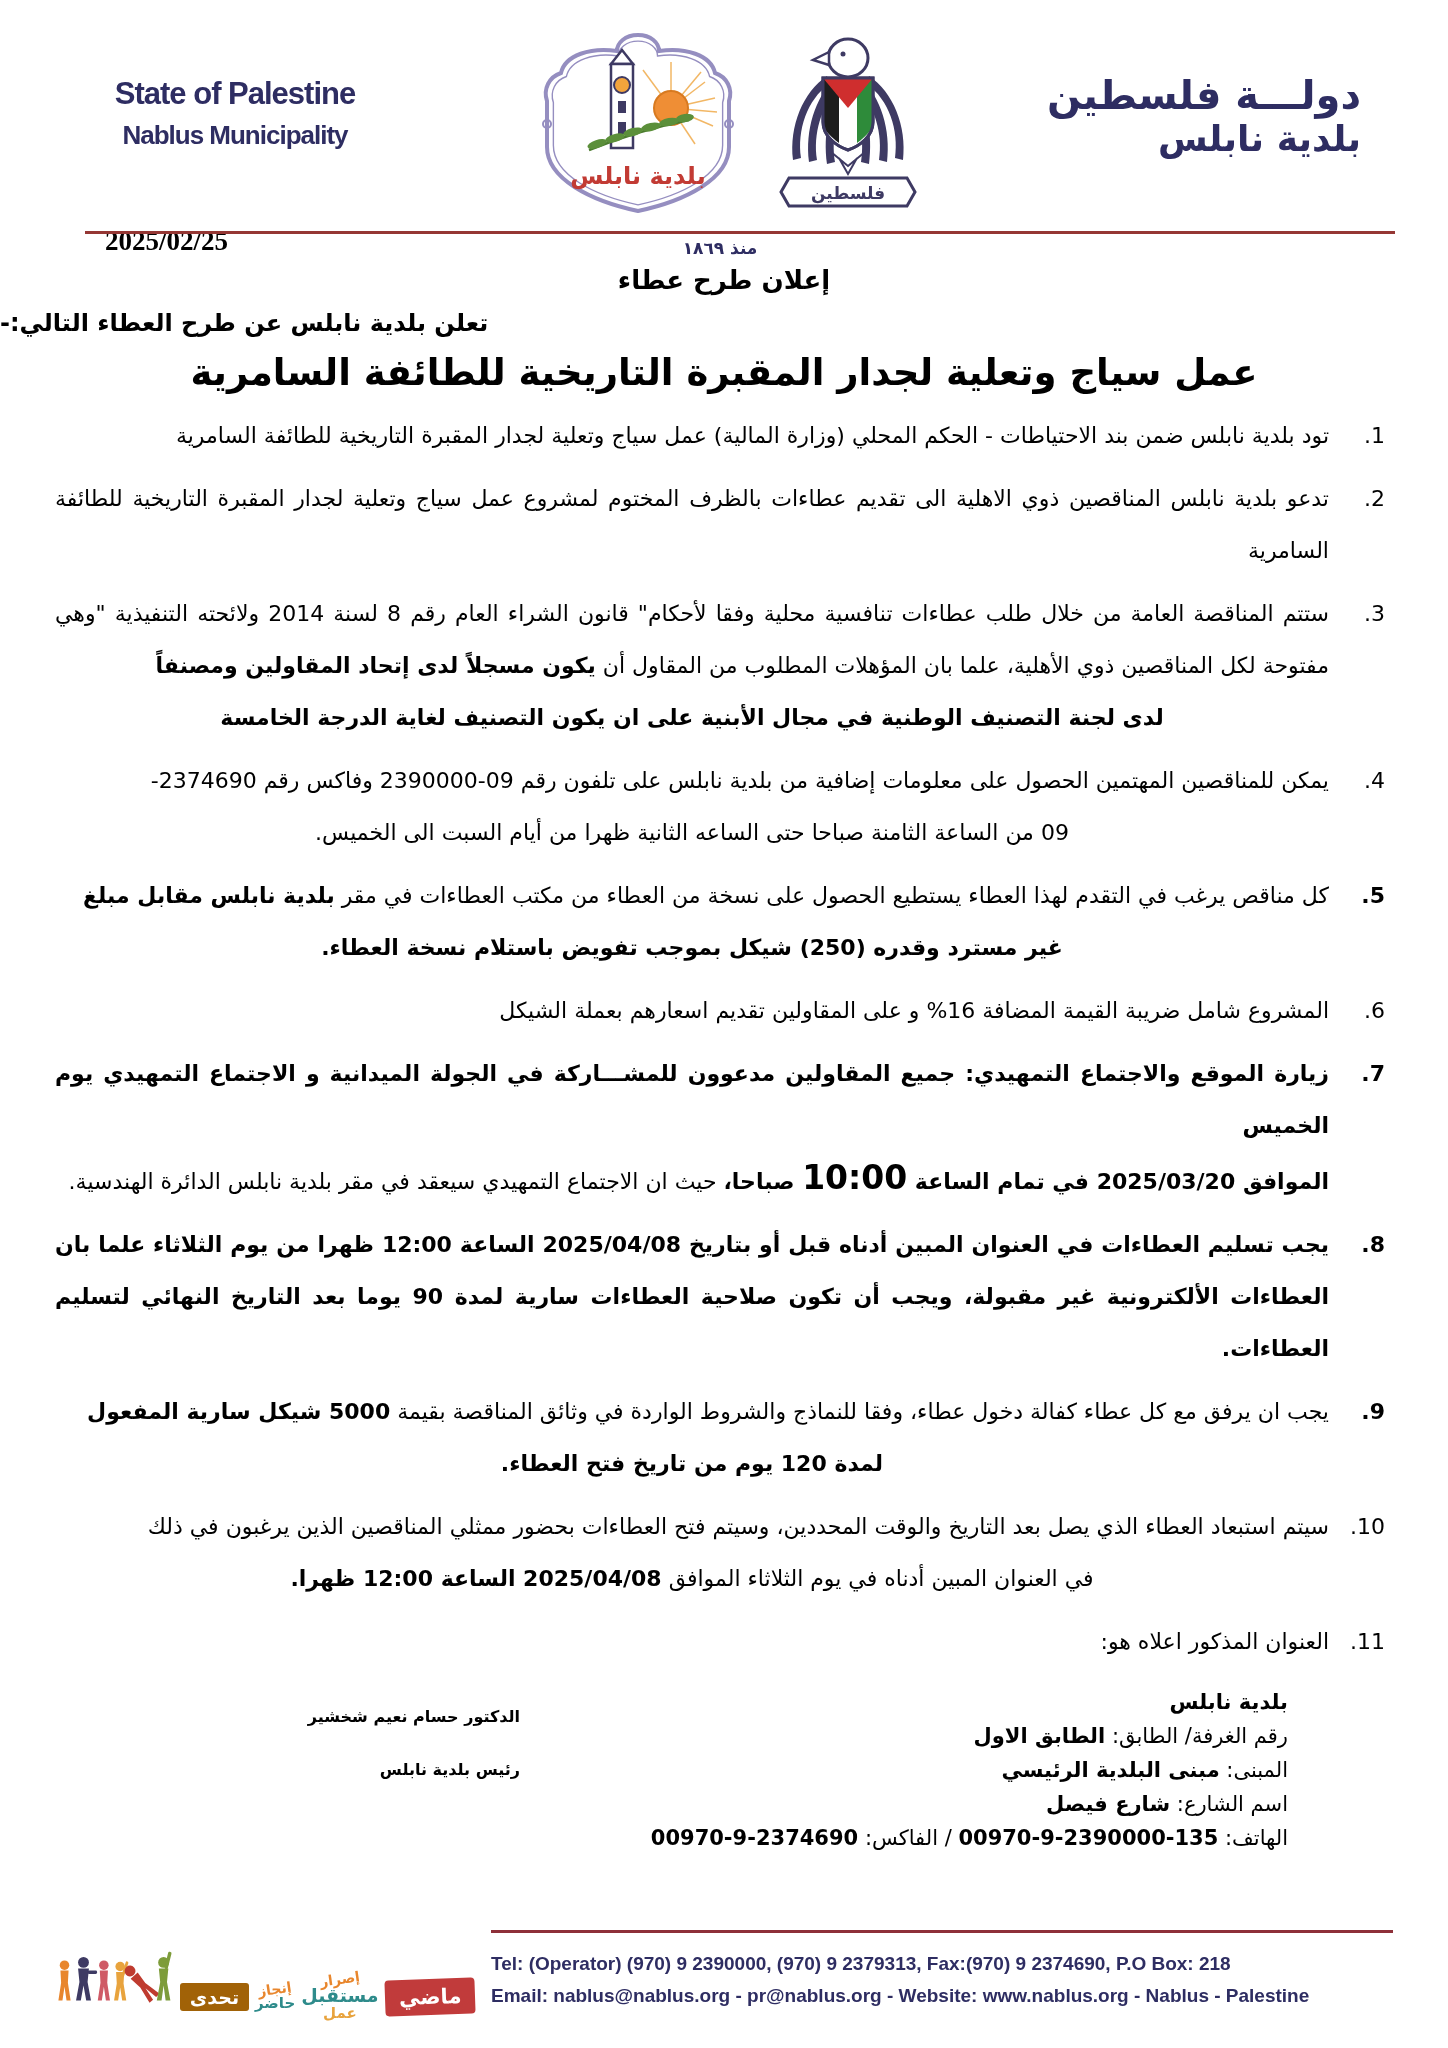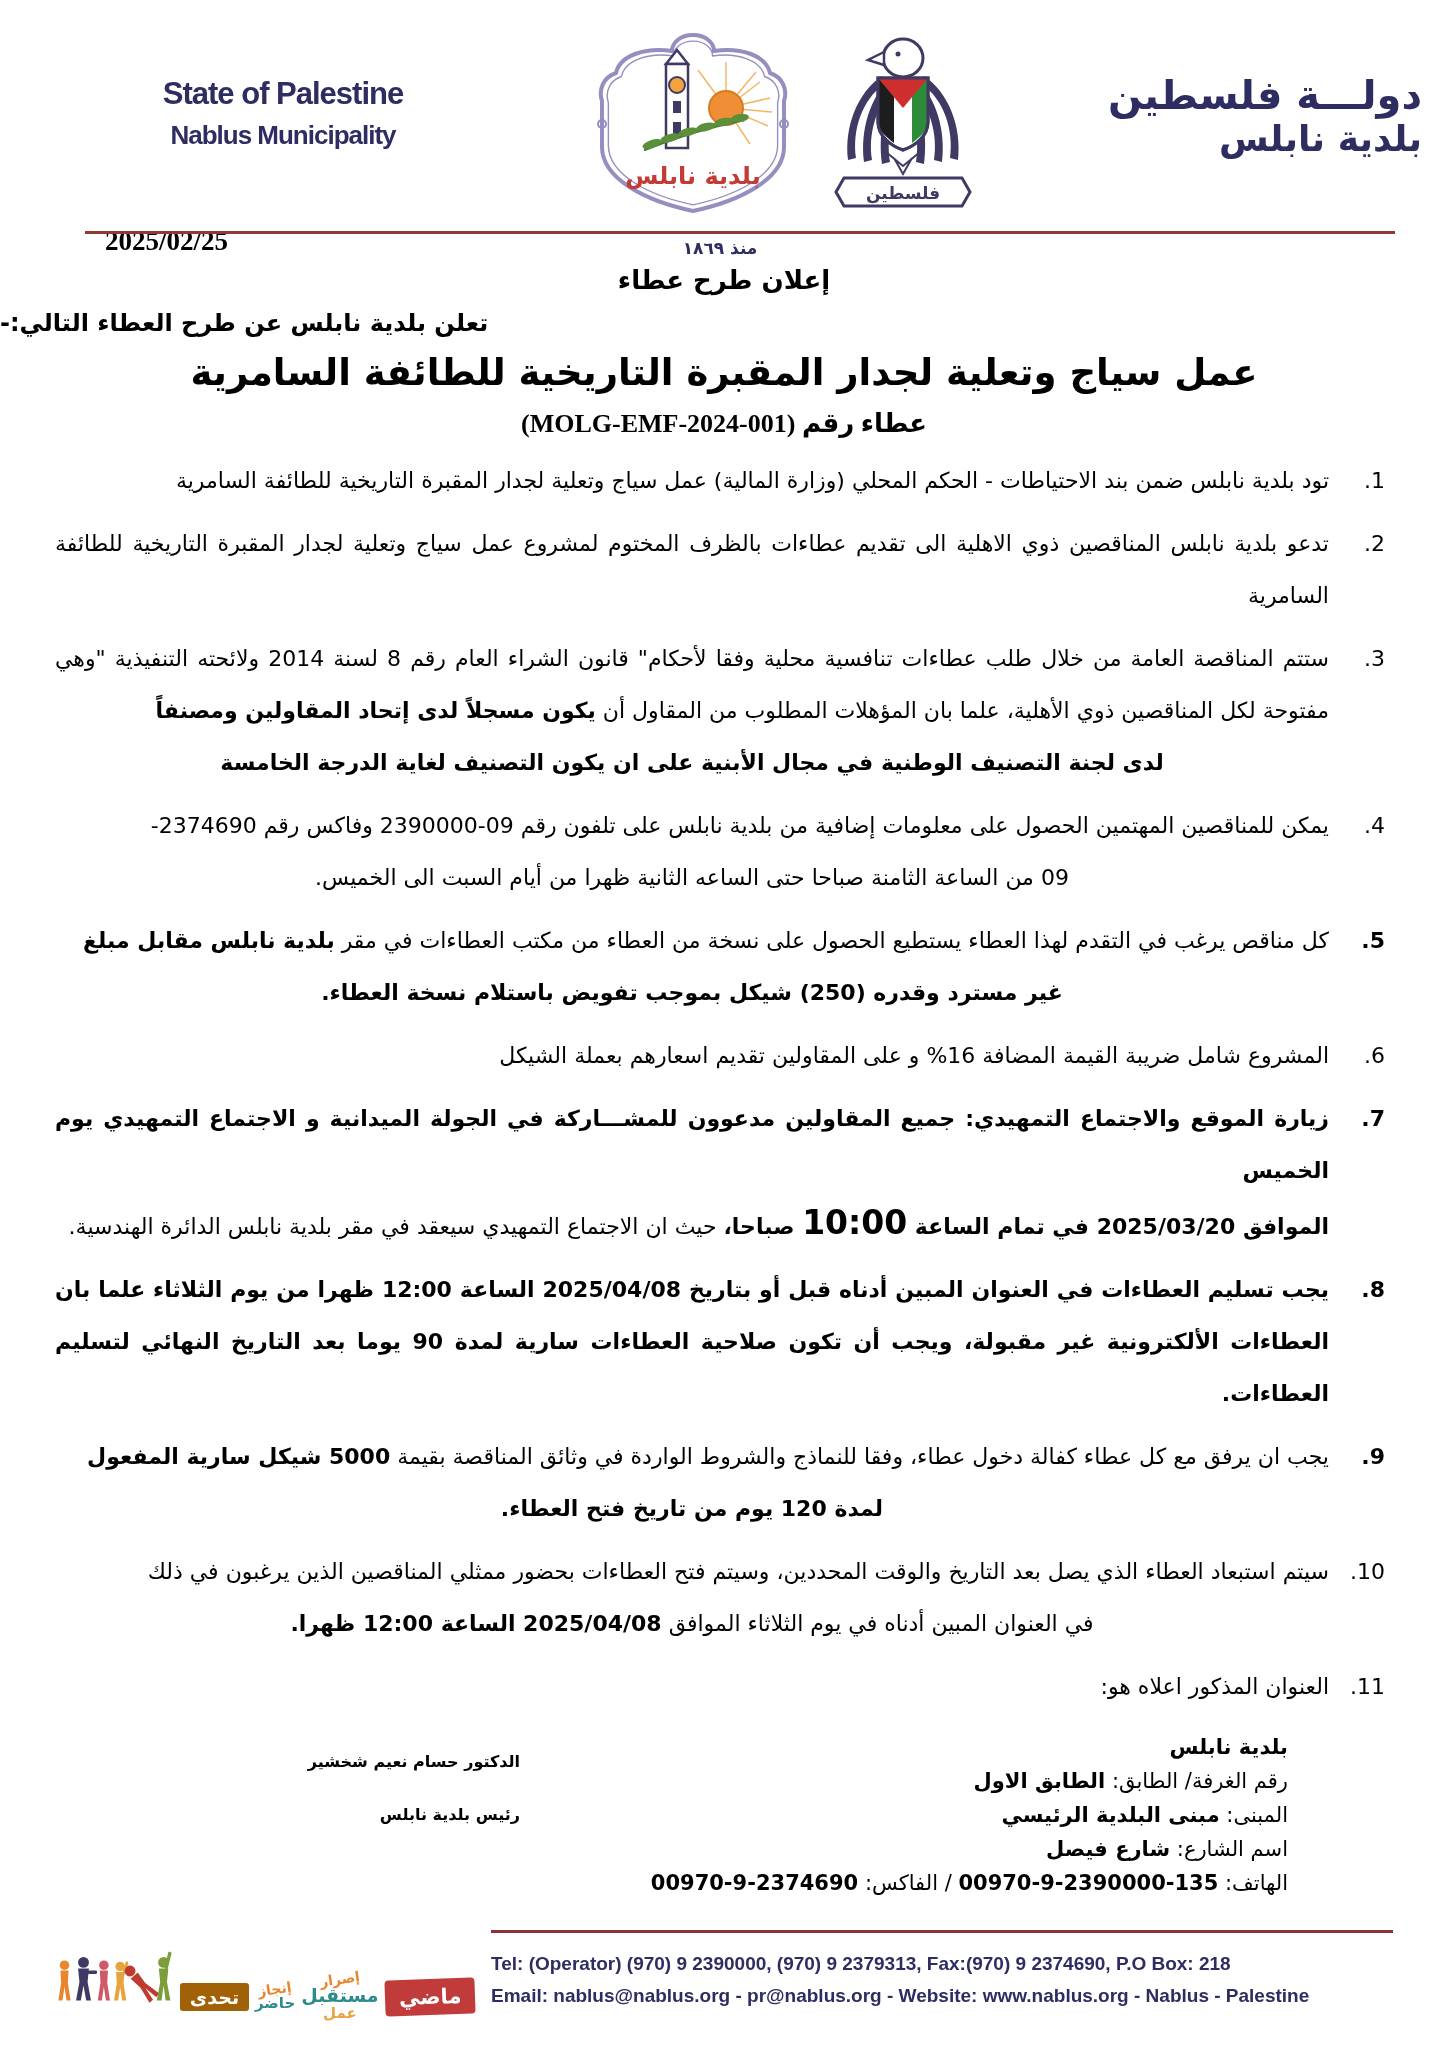--- a/index.html
+++ b/index.html
@@ -1,19 +1,19 @@
 <!DOCTYPE html>
 <html lang="ar"><head>
 <meta charset="utf-8">
 <style>
   html,body{margin:0;padding:0;background:#888;}
   .page{width:1448px;height:2048px;background:#fff;margin:0 auto;position:relative;overflow:hidden;
         font-family:"DejaVu Sans",sans-serif;color:#000;}
   
-  .header{display:flex;align-items:flex-start;padding:28px 26px 0 55px;height:204px;box-sizing:border-box;margin-left:48px;}
+  .header{display:flex;align-items:flex-start;padding:28px 87px 0 55px;height:204px;box-sizing:border-box;}
   .h-left{width:360px;text-align:center;margin-top:48px;color:#2e2d62;}
   .h-left .t1{font-family:"Liberation Sans",sans-serif;font-weight:bold;font-size:31px;letter-spacing:-1px;}
   .h-left .t2{font-family:"Liberation Sans",sans-serif;font-weight:bold;font-size:26px;letter-spacing:-1px;margin-top:8px;}
   .h-center{flex:1;display:flex;justify-content:center;align-items:flex-start;gap:2px;}
   .h-right{width:320px;text-align:right;margin-top:44px;direction:rtl;color:#2e2d62;}
   .h-right .a1{font-size:40px;font-weight:bold;line-height:1.15;}
   .h-right .a2{font-size:36px;font-weight:bold;line-height:1.15;}
   .header-rule{position:absolute;top:231px;left:85px;right:53px;border-top:3px solid #953734;}
   .since{position:absolute;top:238px;left:630px;width:180px;text-align:center;color:#2e2d62;
          font-size:17px;font-weight:bold;direction:rtl;}
@@ -129,21 +129,20 @@
       <div class="a2">بلدية نابلس</div>
     </div>
   </div>
   <div class="header-rule"></div>
   <div class="since">منذ ١٨٦٩</div>
 
   <div class="date">2025/02/25</div>
   <div class="announce">إعلان طرح عطاء</div>
   <div class="intro">تعلن بلدية نابلس عن طرح العطاء التالي:-</div>
   <div class="main-title">عمل سياج وتعلية لجدار المقبرة التاريخية للطائفة السامرية</div>
-  <div class="tender-no">عطاء رقم (MOLG-EMF-2024-001)</div>
 
   <div class="list">
       <div class="item">
         <span class="num">1.</span>
         <div class="ln justify"><span>تود بلدية نابلس ضمن بند الاحتياطات - الحكم المحلي (وزارة المالية) عمل سياج وتعلية لجدار المقبرة التاريخية للطائفة السامرية</span></div>
       </div>
       <div class="item">
         <span class="num">2.</span>
         <div class="ln justify"><span>تدعو بلدية نابلس المناقصين ذوي الاهلية الى تقديم عطاءات بالظرف المختوم لمشروع عمل سياج وتعلية لجدار المقبرة التاريخية للطائفة السامرية</span></div>
       </div>

